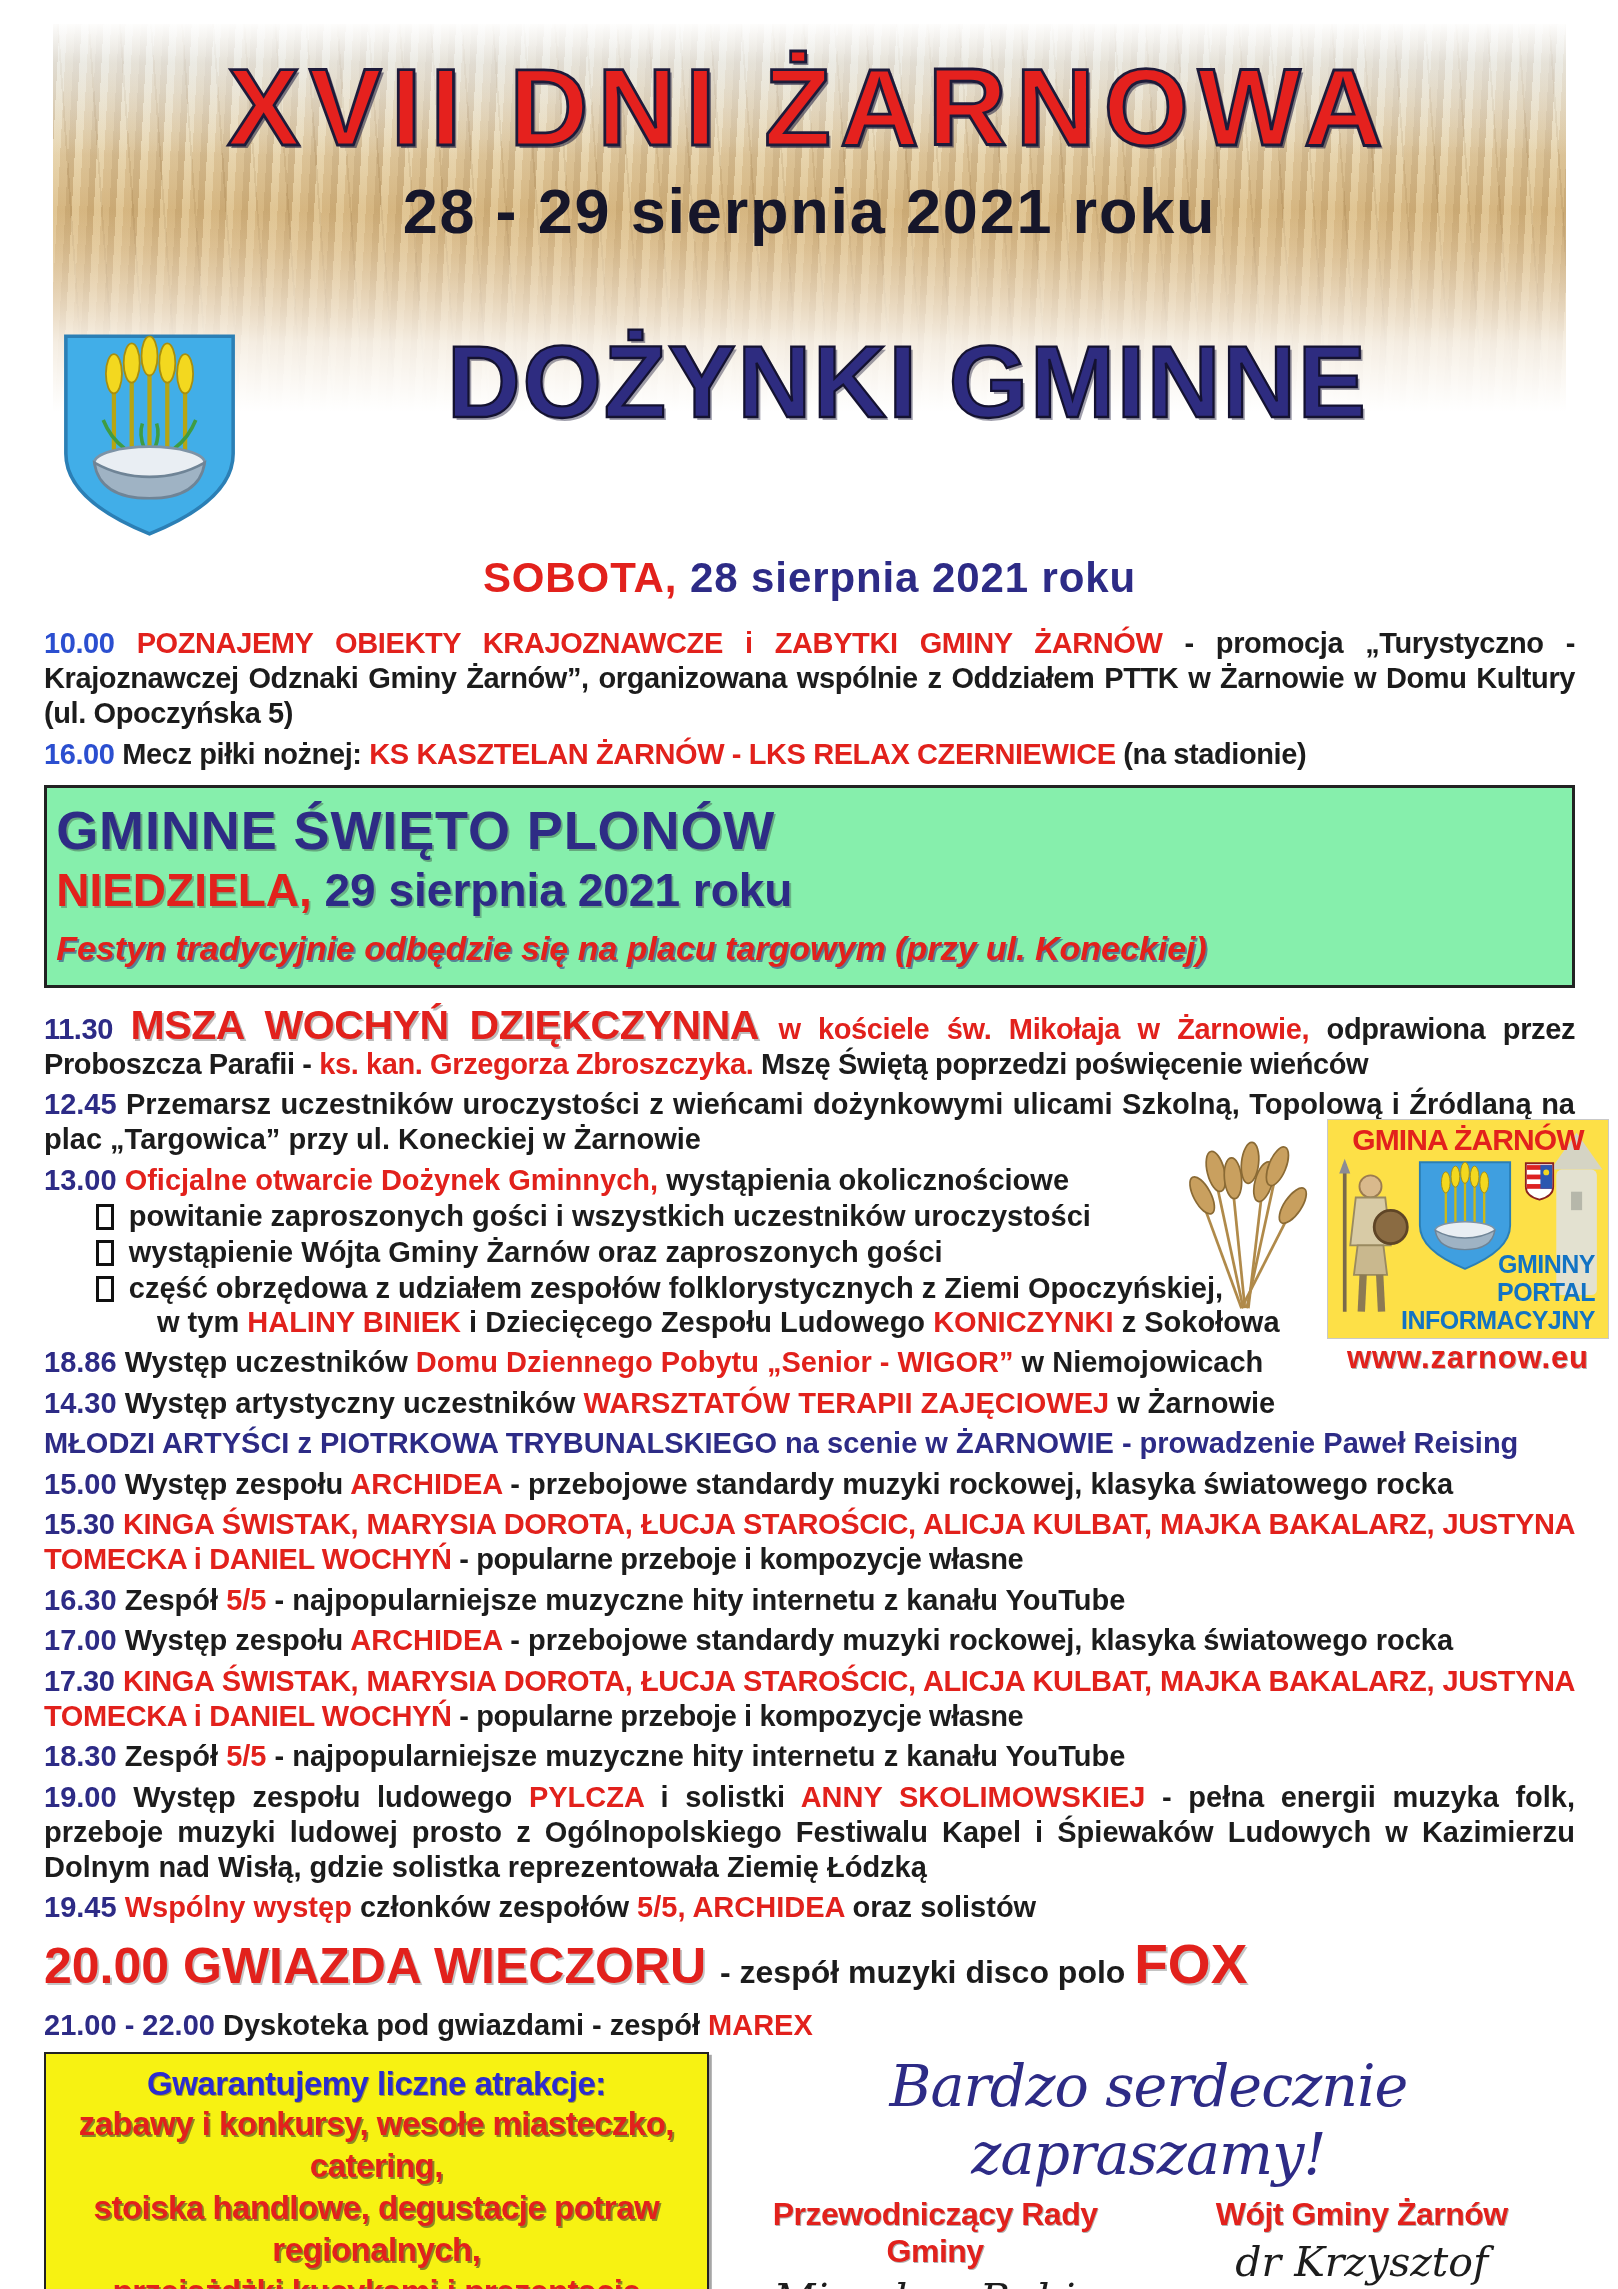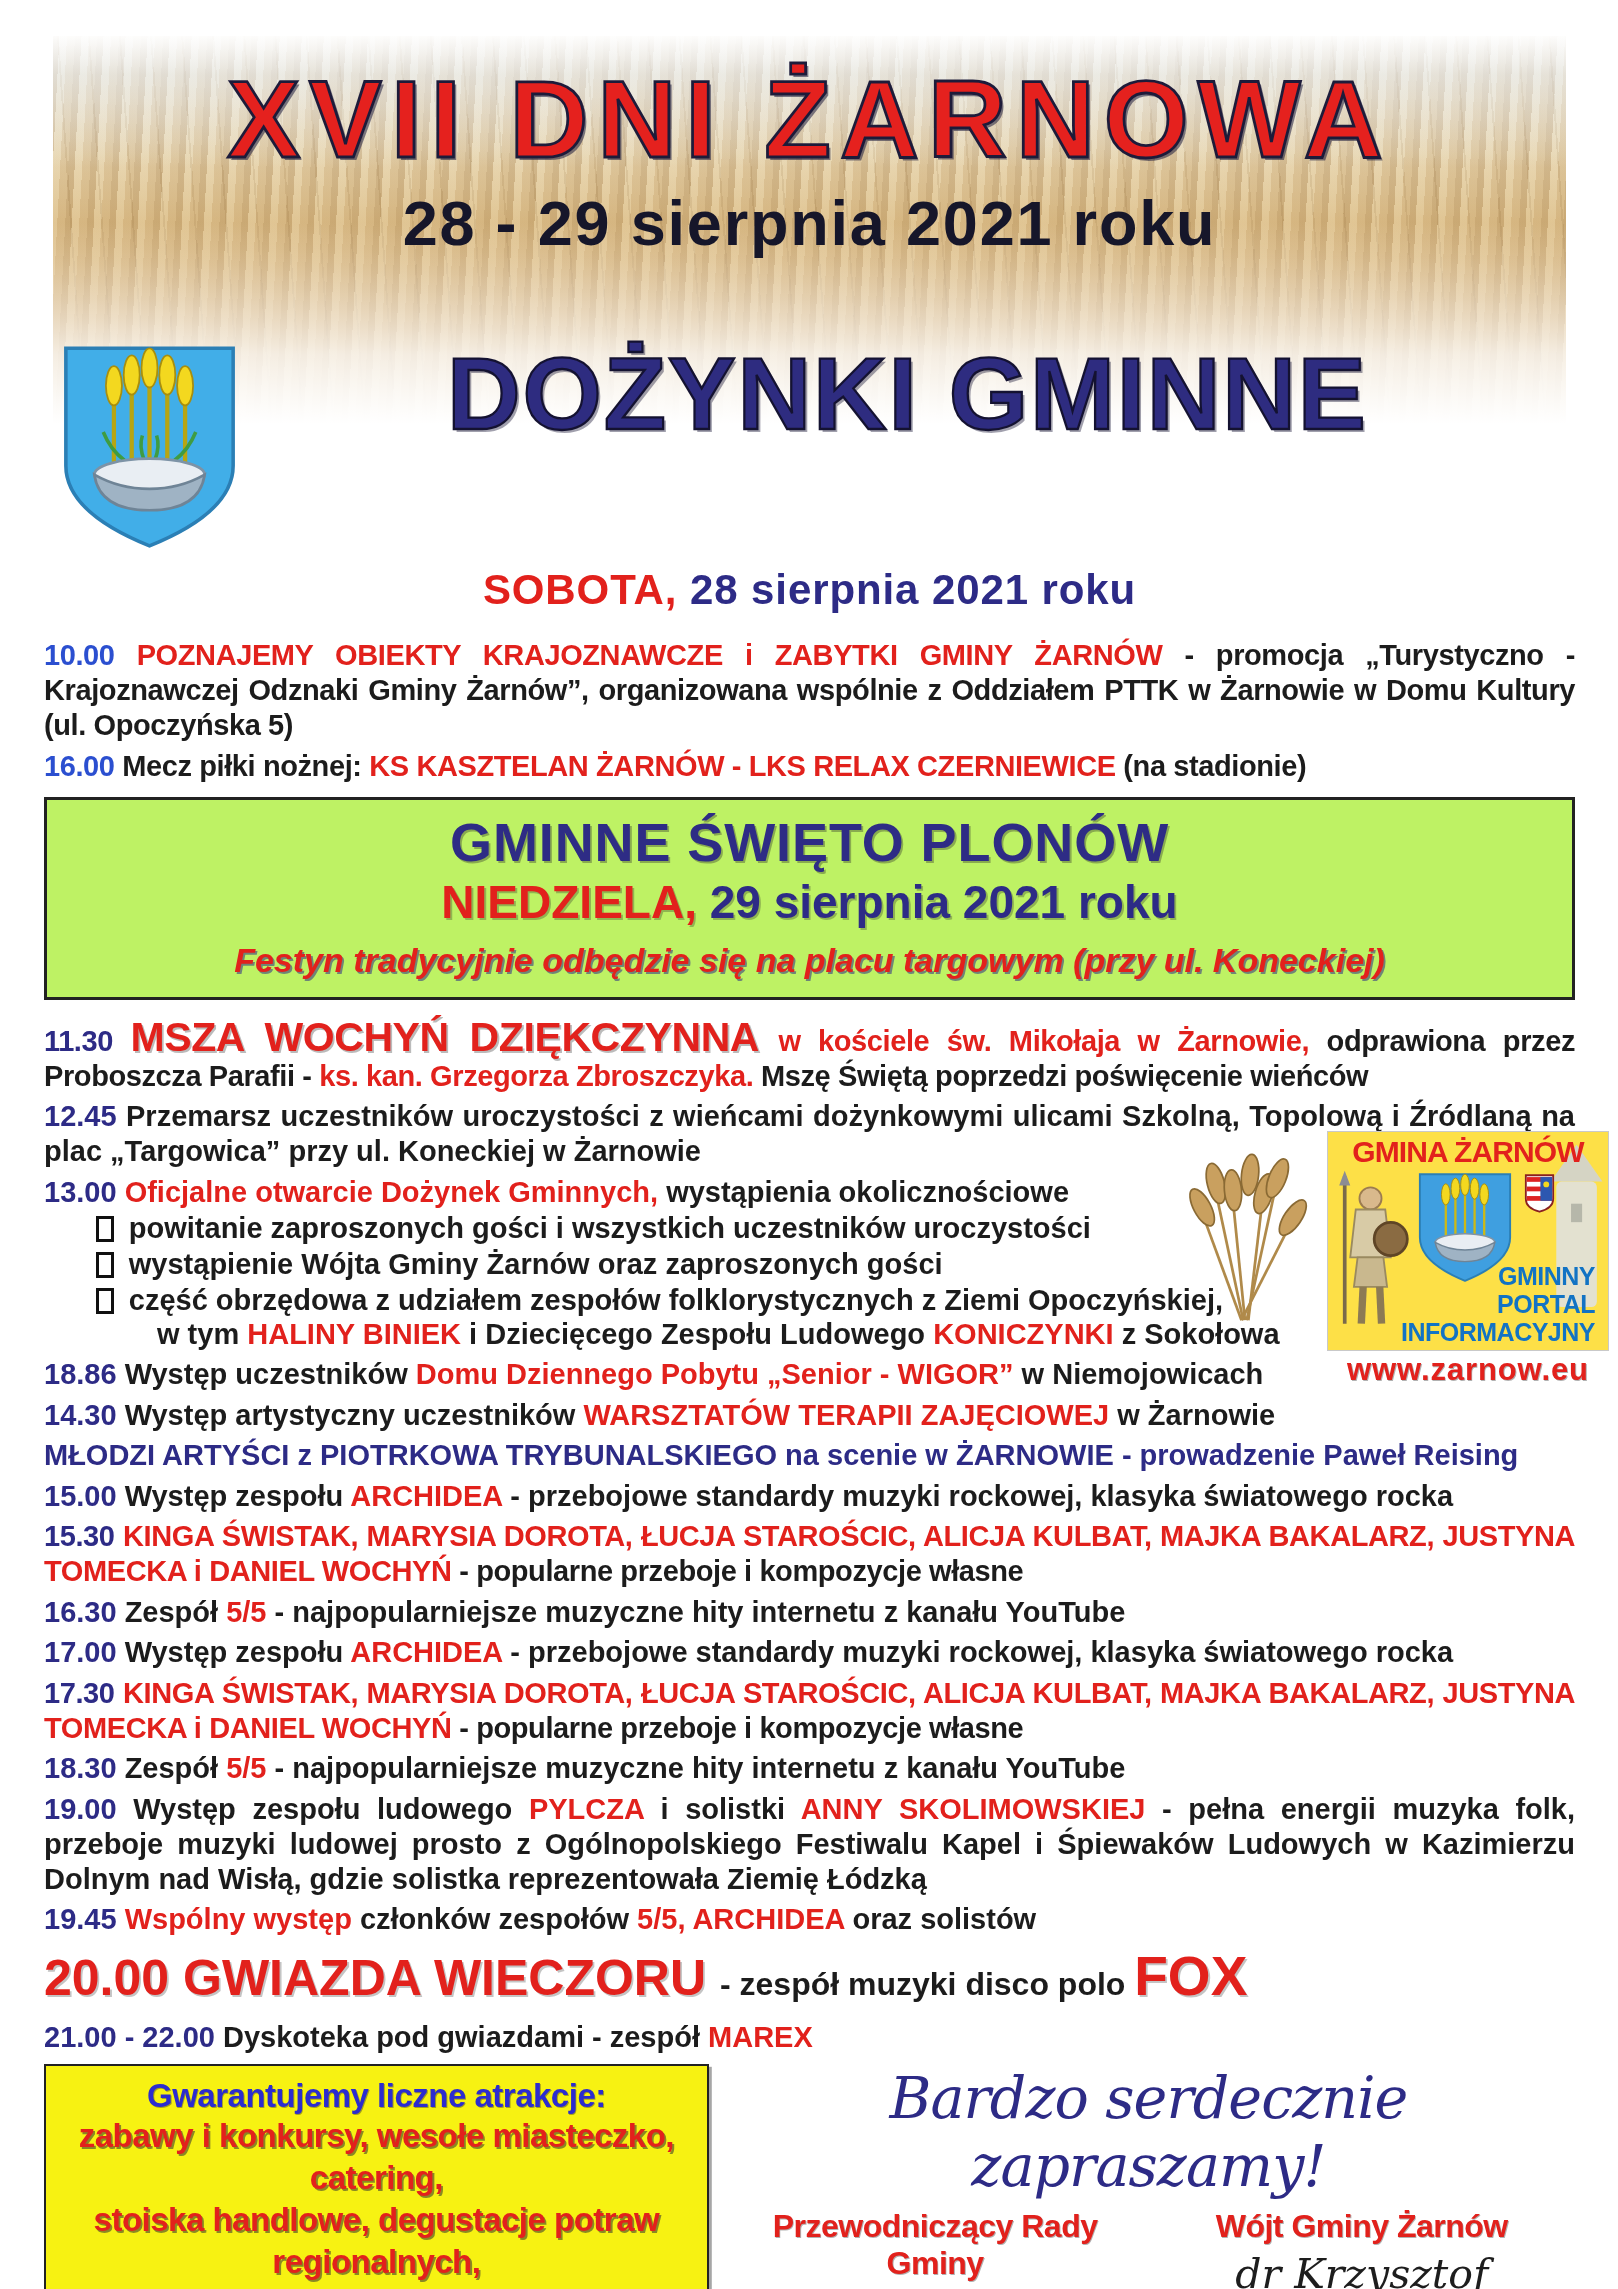--- a/index.html
+++ b/index.html
@@ -1,18 +1,18 @@
 <!DOCTYPE html>
 <html style="font-size:14.8px"><head>
 <meta charset="utf-8">
 <style>
   html,body{margin:0;padding:0;background:#888;}
   .page{width:1619px;height:2290px;background:#fff;position:relative;overflow:hidden;
         font-family:"Liberation Sans",sans-serif;font-weight:bold;box-sizing:border-box;
-        padding:12px 44px;margin:0 auto;}
+        padding:0 44px;margin:0 auto;}
   
   .hero{position:relative;height:388px;margin:24px 9.2px 0;}
   .hero-bg{position:absolute;inset:0;
     background:
       linear-gradient(180deg, rgba(255,255,255,.95) 0%, rgba(236,242,247,.55) 10%, rgba(255,255,255,0) 34%),
       repeating-linear-gradient(93deg, rgba(167,124,63,.38) 0 6.5px, rgba(226,199,146,.30) 6.5px 14px, rgba(197,158,97,.38) 14px 22px),
       repeating-linear-gradient(86deg, rgba(120,85,40,.16) 0 1.8px, rgba(0,0,0,0) 1.8px 31px),
       linear-gradient(180deg,#f0f3f6 0%,#ecdfc2 30%,#d9b67b 58%,#c79a57 82%,#d5b684 100%);}
   .hero-bg::after{content:"";position:absolute;inset:0;
     background:linear-gradient(180deg, rgba(255,255,255,0) 48%, rgba(255,255,255,.82) 82%, #fff 100%);}
@@ -42,21 +42,21 @@
   .seg.rXL{color:#e2211c;font-size:41px;text-shadow:1.8px 1.8px 0 rgba(60,60,60,.35);}
   .seg.big{color:#e2211c;font-size:50px;text-shadow:1.8px 1.8px 0 rgba(60,60,60,.3);}
   .seg.bigK{color:#1c1c1c;font-size:32px;}
   .seg.fox{color:#e2211c;font-size:55px;text-shadow:1.8px 1.8px 0 rgba(60,60,60,.3);}
   .line.g20{line-height:59px;margin-top:9.2px;}
   .line.bullet{padding-left:52px;line-height:34px;margin-top:1.8px;}
   .line.bullet::before{content:"";display:inline-block;width:12px;height:20px;border:3.7px solid #101010;
     margin-right:14.8px;vertical-align:-3.7px;}
   .line.ind2{padding-left:113px;}
   
-  .banner{margin-top:13px;background:#bef264;border:3.7px solid #222;text-align:center;padding:13px 9.2px 16.6px;}
+  .banner{margin-top:13px;background:#86efac;border:3.7px solid #222;text-align:left;padding:13px 9.2px 16.6px;}
   .banner-title{font-size:54px;color:#2e2c85;letter-spacing:0.9px;text-shadow:1.8px 1.8px 0 rgba(40,40,40,.35);line-height:1.1;}
   .banner-date{font-size:46px;margin-top:5.5px;text-shadow:1.8px 1.8px 0 rgba(40,40,40,.3);line-height:1.1;}
   .banner-note{font-size:34px;font-style:italic;color:#e2211c;margin-top:13px;
     text-shadow:1.8px 1.8px 0 rgba(45,43,134,.55);}
   
   .wheat-fig{position:absolute;left:1112px;top:129px;width:171px;height:180px;}
   .portal{position:absolute;left:1283px;top:111px;width:282px;}
   .portal-box{background:#fde047;border:0.9px solid #c9c9c9;position:relative;height:218px;overflow:hidden;}
   .portal-title{text-align:center;font-size:30px;color:#e2211c;margin-top:3.7px;letter-spacing:-0.9px;position:relative;z-index:3;}
   .portal-knight{position:absolute;left:1.8px;top:37px;z-index:2;}

